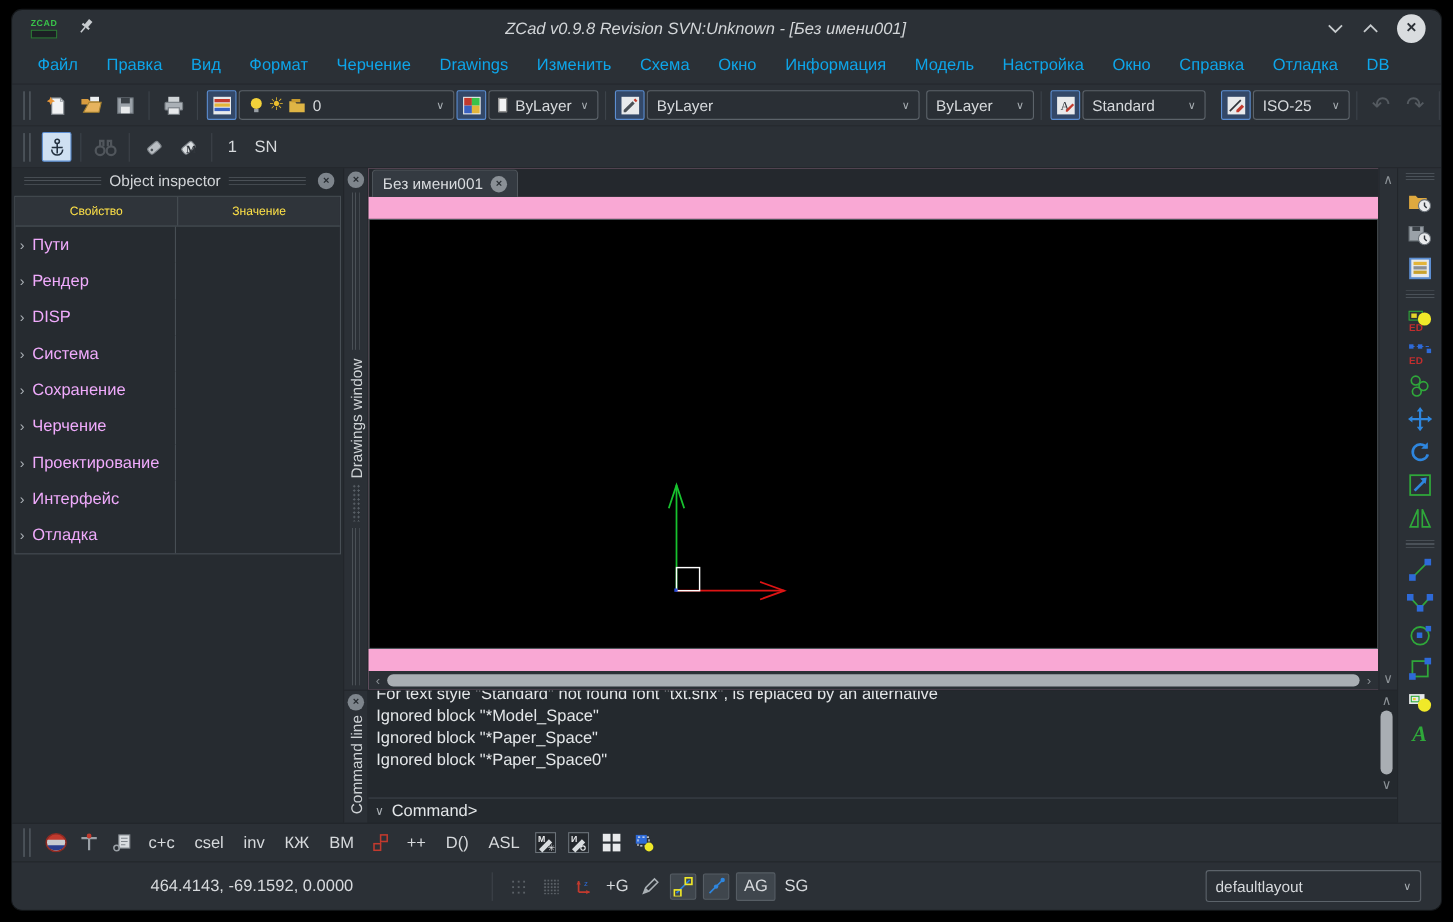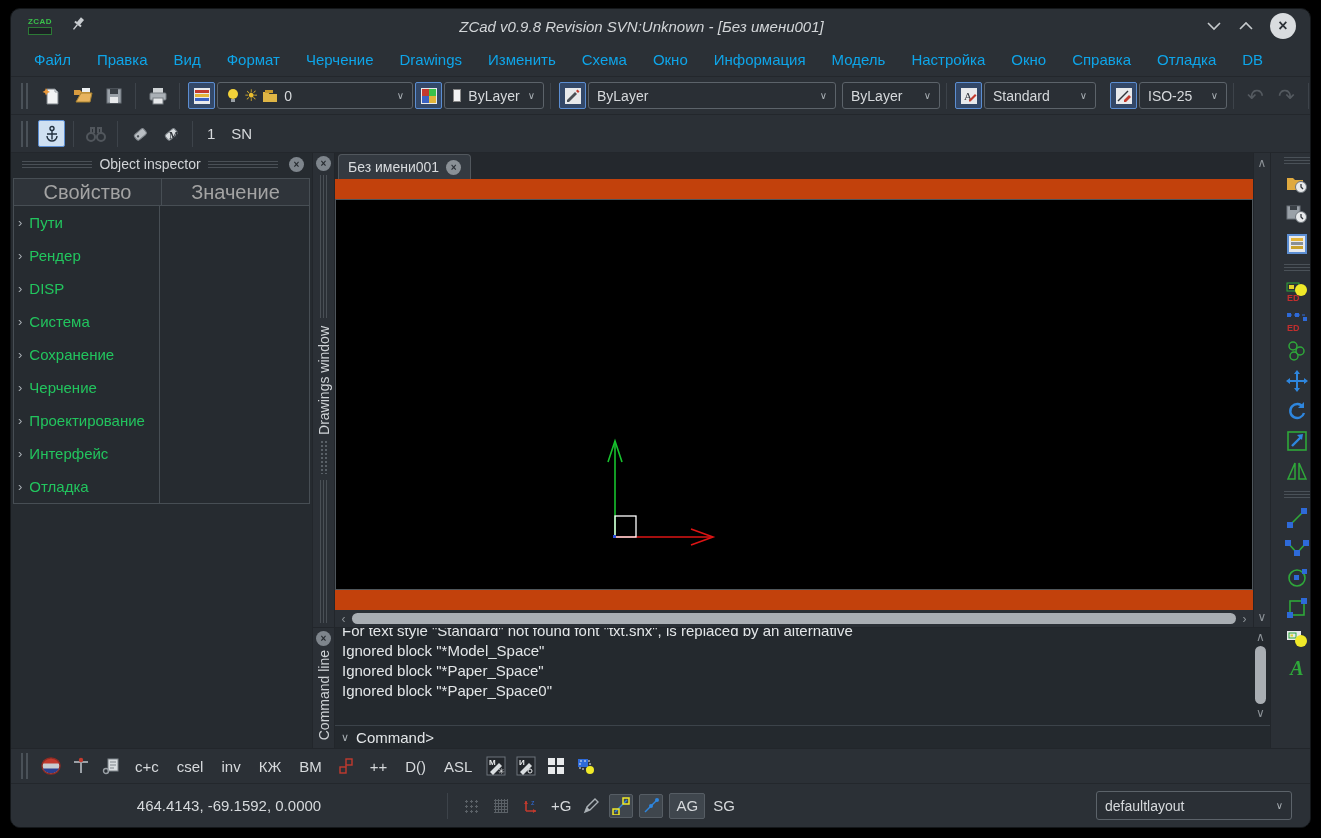--- a/index.html
+++ b/index.html
@@ -44,37 +44,37 @@
   
   .inspector{width:302px;flex:none;background:#262b30;display:flex;flex-direction:column;border-right:1px solid #22262b;}
   .dock-header{height:22px;display:flex;align-items:center;padding:0 4px;flex:none;}
   .hlines{flex:1;height:7px;background:repeating-linear-gradient(180deg,#4a5056 0 1px,transparent 1px 3px);margin:0 7px;}
   .dock-title{font-size:14px;color:#d2d5d8;}
   .mini-close{width:15px;height:15px;border-radius:50%;background:#7e858c;color:#262b30;font-size:10px;line-height:15px;
     text-align:center;font-weight:bold;margin:0 4px;flex:none;}
   .oi-table{margin:3px 2px 0 2px;border:1px solid #474e54;}
   .oi-head{display:flex;height:27px;background:#2f343a;border-bottom:1px solid #474e54;}
   .oi-head .c1{width:146px;border-right:1px solid #474e54;}
-  .oi-head div{display:flex;align-items:center;justify-content:center;font-size:20px;color:#a3a3a3;flex:1;}
+  .oi-head div{display:flex;align-items:center;justify-content:center;font-size:11px;color:#fde047;flex:1;}
   .oi-row{display:flex;height:33px;}
   .oi-row .c1{width:146px;border-right:1px solid #474e54;display:flex;align-items:center;padding-left:4px;flex:none;}
   .oi-row .c2{flex:1;}
   .oi-chev{color:#aab0b5;font-size:13px;margin-right:7px;}
-  .oi-label{font-size:15px;color:#22c55e;}
+  .oi-label{font-size:15px;color:#f0abfc;}
 
   
   .vstrip{width:22px;flex:none;display:flex;flex-direction:column;align-items:center;background:#2b3036;border-right:1px solid #22262b;}
   .vlines{width:7px;flex:1;background:repeating-linear-gradient(90deg,#4a5056 0 1px,transparent 1px 3px);margin:4px 0;}
   .vdots{width:8px;height:34px;background:radial-gradient(#596067 1px,transparent 1px);background-size:4px 4px;margin:2px 0;}
   .vlabel{font-size:14px;color:#cfd3d6;writing-mode:vertical-rl;transform:rotate(180deg);white-space:nowrap;margin:4px 0;}
 
   
   .center-col{flex:1;display:flex;flex-direction:column;min-width:0;}
   .row-top{flex:1;display:flex;min-height:0;}
-  .draw-dock{flex:1;display:flex;flex-direction:column;min-width:0;background:#c2410c;gap:20px;}
+  .draw-dock{flex:1;display:flex;flex-direction:column;min-width:0;background:#f9a8d4;gap:20px;}
   .tabbar{height:26px;display:flex;align-items:flex-end;padding-left:3px;flex:none;background:#24282d;}
   .tab{height:25px;display:flex;align-items:center;gap:7px;padding:0 9px;background:#343a41;border:1px solid #51575d;
     border-bottom:none;border-radius:4px 4px 0 0;font-size:14px;color:#d8dbde;}
   .tab-close{width:15px;height:15px;border-radius:50%;background:#8a9096;color:#2b3036;font-size:10px;line-height:15px;
     text-align:center;font-weight:bold;}
   .canvas{flex:1;background:#000;border:1px solid #4e555b;position:relative;overflow:hidden;}
   .hscroll{height:17px;flex:none;display:flex;align-items:center;background:#2b3036;padding:0 2px;}
   .scroll-arrow{color:#8b9196;font-size:12px;width:13px;text-align:center;flex:none;}
   .hthumb{flex:1;height:11px;background:#a9aeb3;border-radius:6px;margin:0 2px;}
   .canvas-vscroll{width:17px;flex:none;display:flex;flex-direction:column;align-items:center;background:#2b3036;
@@ -86,21 +86,21 @@
   .cmd-history{flex:1;overflow:hidden;padding:0 0 0 7px;position:relative;}
   .cmd-line{font-size:15px;line-height:20px;color:#e3e6e8;white-space:pre;}
   .cmd-line:first-child{margin-top:-7px;}
   .cmd-scroll{position:absolute;right:2px;top:2px;bottom:2px;width:15px;display:flex;flex-direction:column;align-items:center;}
   .vthumb{width:11px;flex:1;max-height:58px;background:#a9aeb3;border-radius:6px;margin:2px 0;}
   .cmd-prompt{height:23px;flex:none;display:flex;align-items:center;border-top:1px solid #3c434a;padding-left:6px;
     font-size:15px;color:#e3e6e8;gap:7px;background:#24292e;}
   .prompt-chev{color:#aab0b5;font-size:11px;}
 
   
-  .right-tb{width:40px;flex:none;display:flex;flex-direction:column;align-items:flex-end;background:#2b3036;
+  .right-tb{width:40px;flex:none;display:flex;flex-direction:column;align-items:center;background:#2b3036;
     border-left:1px solid #22262b;padding-top:2px;gap:6px;overflow:hidden;}
   .handle-h{height:7px;width:26px;background:repeating-linear-gradient(180deg,#4a5158 0 1px,transparent 1px 3px);flex:none;margin:2px 0;}
   .rbtn{width:26px;height:24px;display:flex;align-items:center;justify-content:center;flex:none;}
 
   
   .bottom-tb{height:35px;flex:none;display:flex;align-items:center;background:#2b3036;border-top:1px solid #22262b;padding:0 4px;}
   .btxt{font-size:15px;color:#d6d9dc;margin:0 9px;}
   .bicon{width:22px;height:22px;display:flex;align-items:center;justify-content:center;margin:0 4px;flex:none;}
 
   

